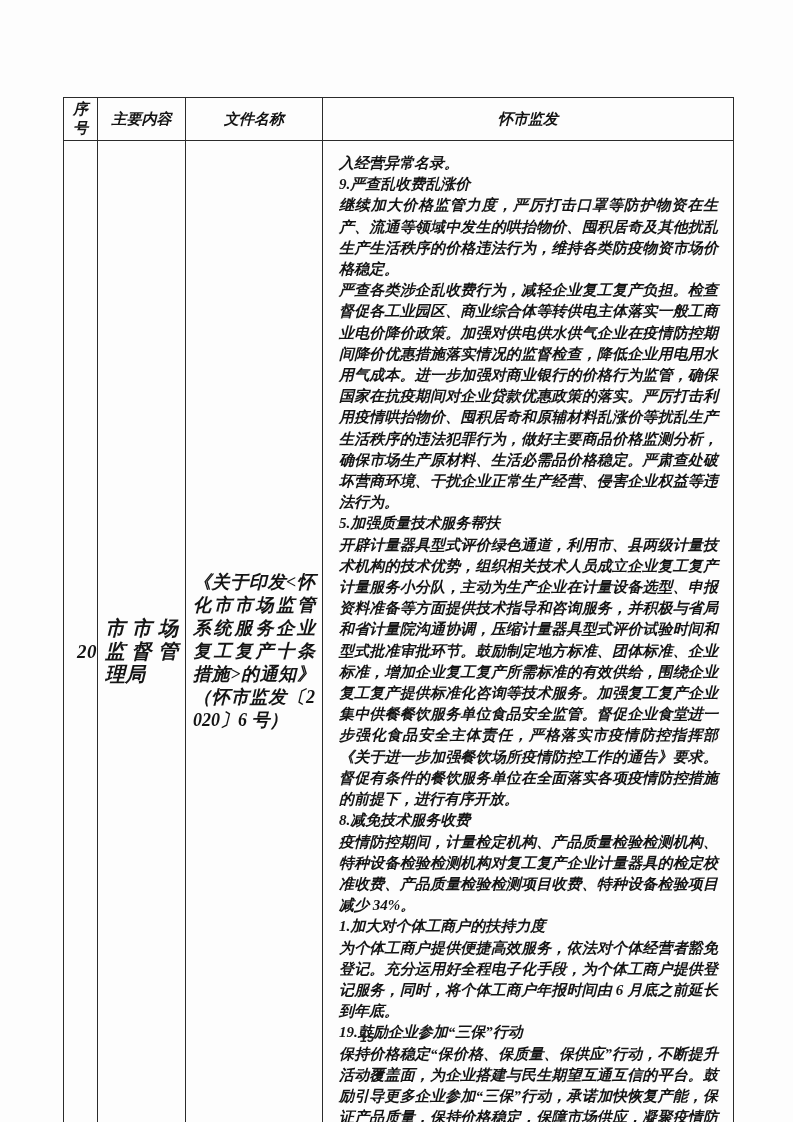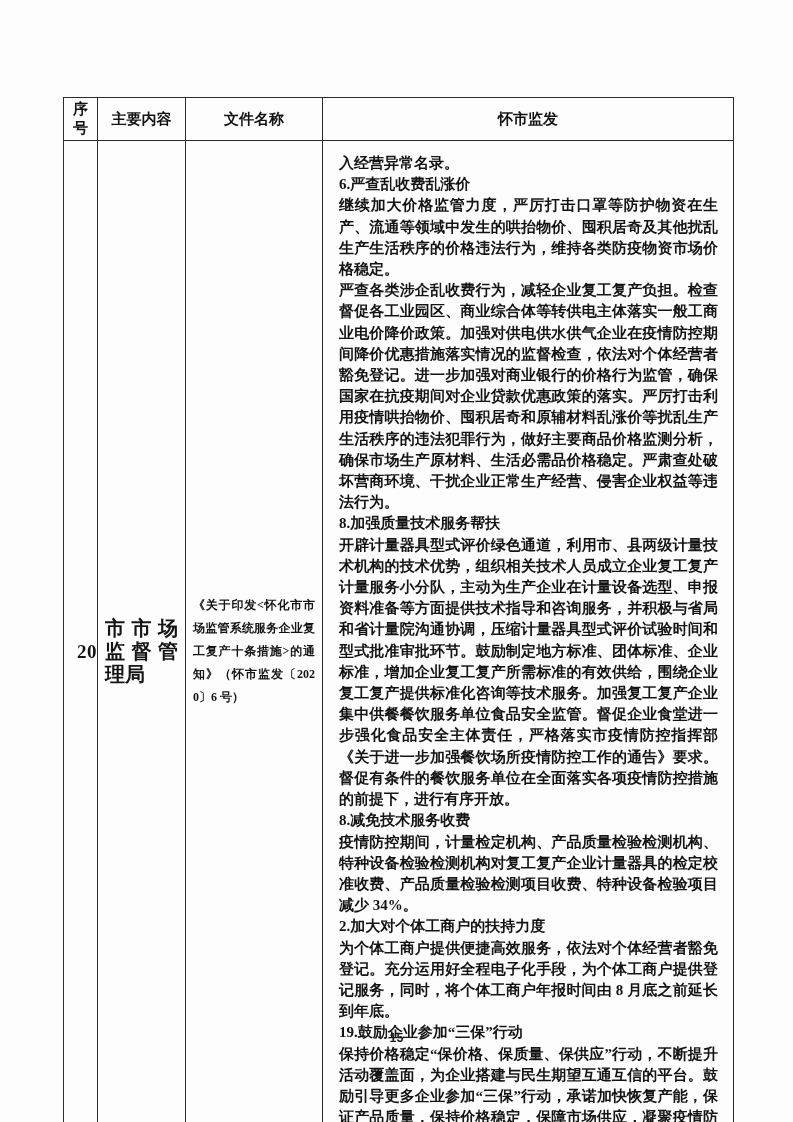--- a/index.html
+++ b/index.html
@@ -4,22 +4,23 @@
 <style>
   * { margin: 0; padding: 0; box-sizing: border-box; }
   html, body {
     width: 793px; height: 1122px;
     background: #fdfdfd;
     font-family: "Liberation Serif", "DejaVu Serif", serif;
     color: #141414;
   }
   .page {
     position: relative;
-    width: 793px; height: 1122px;
+    width: 734px; height: 1122px;
     overflow: hidden;
+    font-style: italic;
   }
   table.doc-table {
     position: absolute;
     left: 63px; top: 97px;
     width: 670px;
     border-collapse: collapse;
     table-layout: fixed;
   }
   table.doc-table col.c1 { width: 34px; }
   table.doc-table col.c2 { width: 88px; }
@@ -49,21 +50,21 @@
   .agency-text {
     font-size: 20px;
     font-weight: 600;
     line-height: 23px;
     text-align: justify;
     text-justify: inter-ideograph;
     word-break: break-all;
   }
   td.c-doc { padding: 4px 7px; }
   .doc-text {
-    font-size: 12px;
+    font-size: 18px;
     font-weight: 600;
     line-height: 23px;
     text-align: justify;
     text-justify: inter-ideograph;
     word-break: break-all;
   }
   td.c-content { vertical-align: top; padding: 10px; }
   .content {
     min-height: 870px;
     padding: 2px 5px 3px 6px;
@@ -114,29 +115,29 @@
         <td class="c-serial">20</td>
         <td class="c-agency">
           <div class="agency-text">市市场监督管理局</div>
         </td>
         <td class="c-doc">
           <div class="doc-text">《关于印发&lt;怀化市市场监管系统服务企业复工复产十条措施&gt;的通知》（怀市监发〔2020〕6 号）</div>
         </td>
         <td class="c-content">
           <div class="content">
               <div class="content-line para">入经营异常名录。</div>
-              <div class="content-line heading">6.严查乱收费乱涨价</div>
+              <div class="content-line heading">9.严查乱收费乱涨价</div>
               <div class="content-line para">继续加大价格监管力度，严厉打击口罩等防护物资在生产、流通等领域中发生的哄抬物价、囤积居奇及其他扰乱生产生活秩序的价格违法行为，维持各类防疫物资市场价格稳定。</div>
-              <div class="content-line para">严查各类涉企乱收费行为，减轻企业复工复产负担。检查督促各工业园区、商业综合体等转供电主体落实一般工商业电价降价政策。加强对供电供水供气企业在疫情防控期间降价优惠措施落实情况的监督检查，依法对个体经营者豁免登记。进一步加强对商业银行的价格行为监管，确保国家在抗疫期间对企业贷款优惠政策的落实。严厉打击利用疫情哄抬物价、囤积居奇和原辅材料乱涨价等扰乱生产生活秩序的违法犯罪行为，做好主要商品价格监测分析，确保市场生产原材料、生活必需品价格稳定。严肃查处破坏营商环境、干扰企业正常生产经营、侵害企业权益等违法行为。</div>
-              <div class="content-line heading">8.加强质量技术服务帮扶</div>
+              <div class="content-line para">严查各类涉企乱收费行为，减轻企业复工复产负担。检查督促各工业园区、商业综合体等转供电主体落实一般工商业电价降价政策。加强对供电供水供气企业在疫情防控期间降价优惠措施落实情况的监督检查，降低企业用电用水用气成本。进一步加强对商业银行的价格行为监管，确保国家在抗疫期间对企业贷款优惠政策的落实。严厉打击利用疫情哄抬物价、囤积居奇和原辅材料乱涨价等扰乱生产生活秩序的违法犯罪行为，做好主要商品价格监测分析，确保市场生产原材料、生活必需品价格稳定。严肃查处破坏营商环境、干扰企业正常生产经营、侵害企业权益等违法行为。</div>
+              <div class="content-line heading">5.加强质量技术服务帮扶</div>
               <div class="content-line para">开辟计量器具型式评价绿色通道，利用市、县两级计量技术机构的技术优势，组织相关技术人员成立企业复工复产计量服务小分队，主动为生产企业在计量设备选型、申报资料准备等方面提供技术指导和咨询服务，并积极与省局和省计量院沟通协调，压缩计量器具型式评价试验时间和型式批准审批环节。鼓励制定地方标准、团体标准、企业标准，增加企业复工复产所需标准的有效供给，围绕企业复工复产提供标准化咨询等技术服务。加强复工复产企业集中供餐餐饮服务单位食品安全监管。督促企业食堂进一步强化食品安全主体责任，严格落实市疫情防控指挥部《关于进一步加强餐饮场所疫情防控工作的通告》要求。督促有条件的餐饮服务单位在全面落实各项疫情防控措施的前提下，进行有序开放。</div>
               <div class="content-line heading">8.减免技术服务收费</div>
               <div class="content-line para">疫情防控期间，计量检定机构、产品质量检验检测机构、特种设备检验检测机构对复工复产企业计量器具的检定校准收费、产品质量检验检测项目收费、特种设备检验项目减少 34%。</div>
-              <div class="content-line heading">2.加大对个体工商户的扶持力度</div>
-              <div class="content-line para">为个体工商户提供便捷高效服务，依法对个体经营者豁免登记。充分运用好全程电子化手段，为个体工商户提供登记服务，同时，将个体工商户年报时间由 8 月底之前延长到年底。</div>
+              <div class="content-line heading">1.加大对个体工商户的扶持力度</div>
+              <div class="content-line para">为个体工商户提供便捷高效服务，依法对个体经营者豁免登记。充分运用好全程电子化手段，为个体工商户提供登记服务，同时，将个体工商户年报时间由 6 月底之前延长到年底。</div>
               <div class="content-line heading">19.鼓励企业参加“三保”行动</div>
               <div class="content-line para">保持价格稳定“保价格、保质量、保供应”行动，不断提升活动覆盖面，为企业搭建与民生期望互通互信的平台。鼓励引导更多企业参加“三保”行动，承诺加快恢复产能，保证产品质量，保持价格稳定，保障市场供应，凝聚疫情防控合力。</div>
             </div>
         </td>
       </tr>
     </tbody>
   </table>
 
   <div class="page-number">15</div>
 

